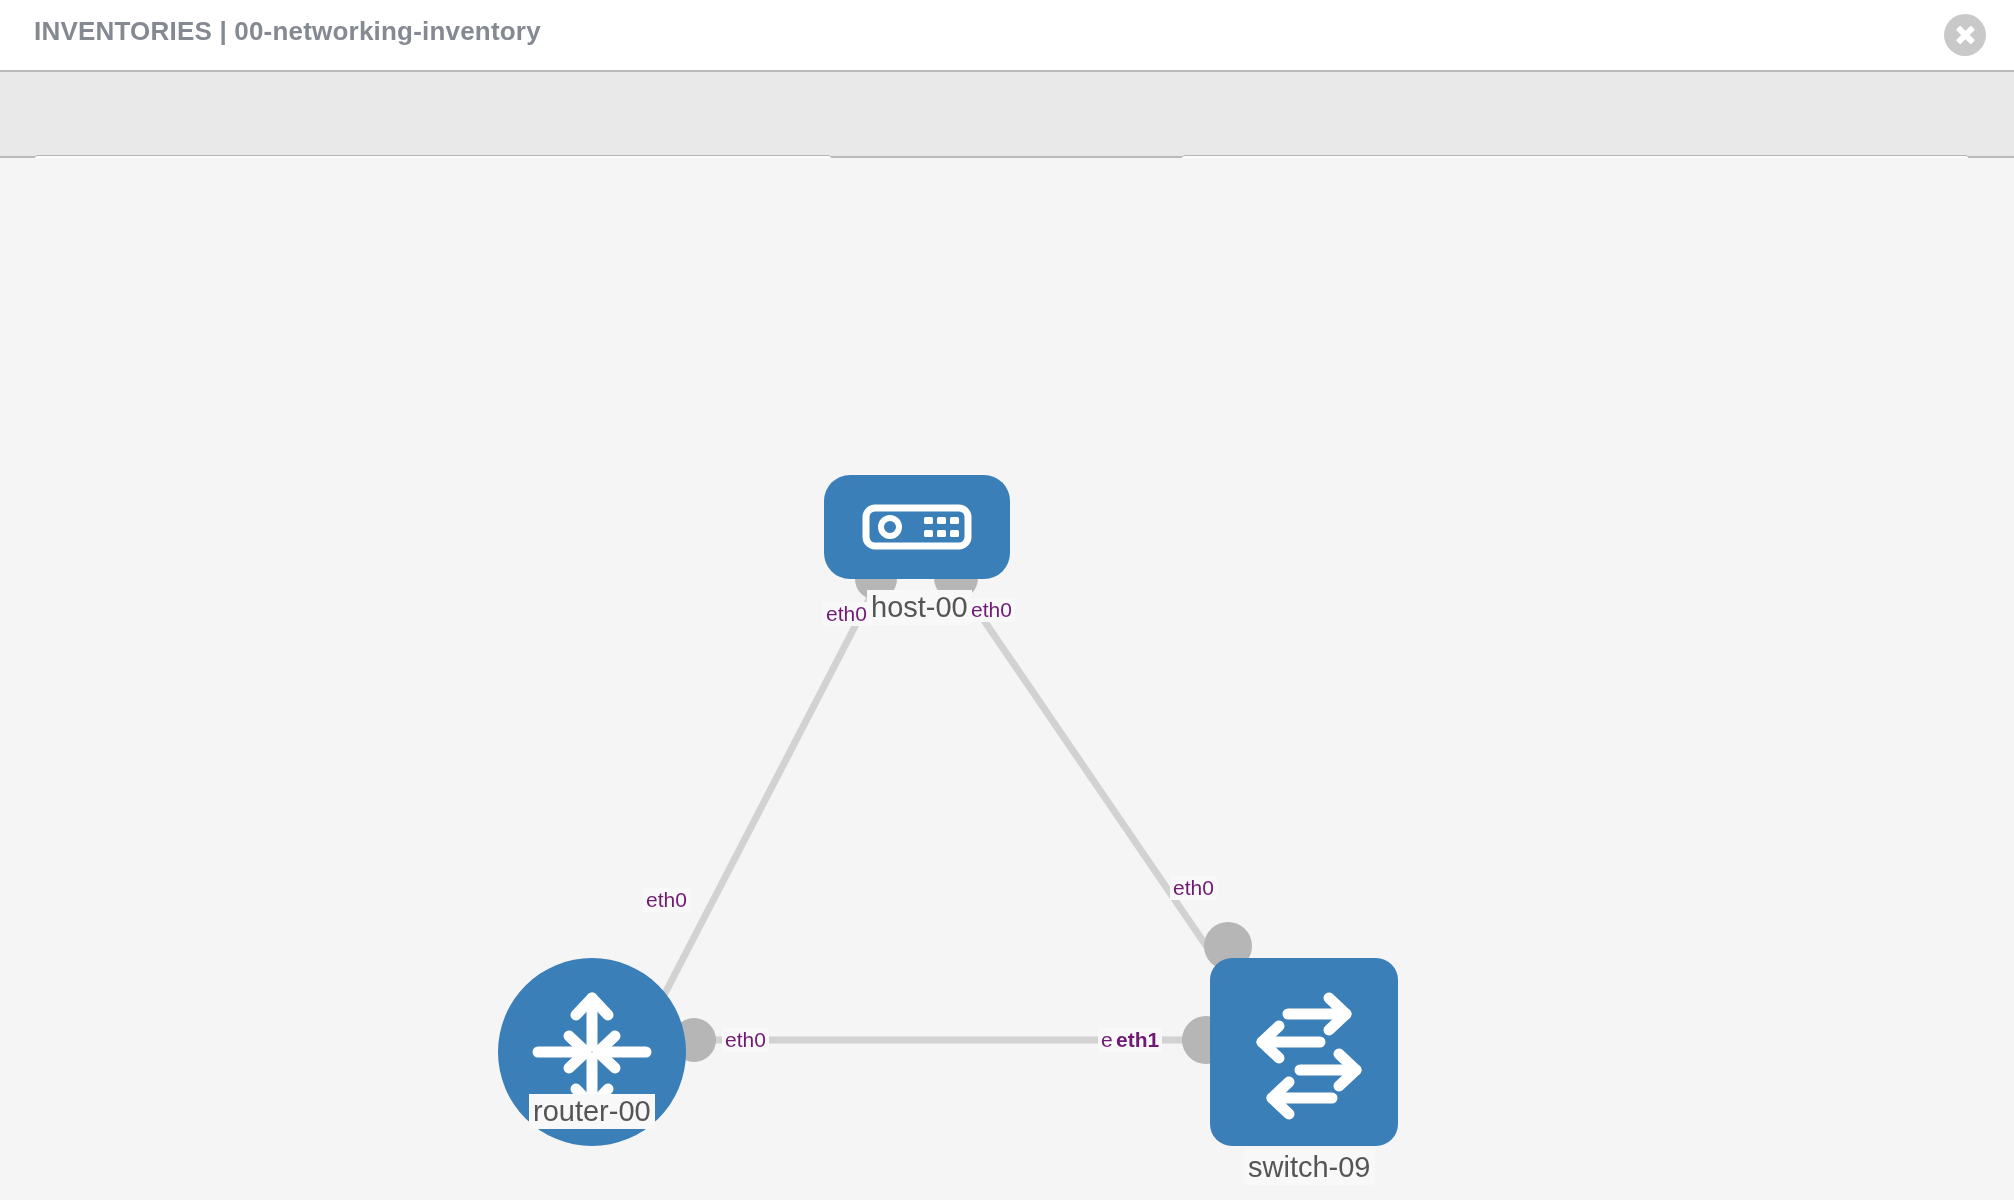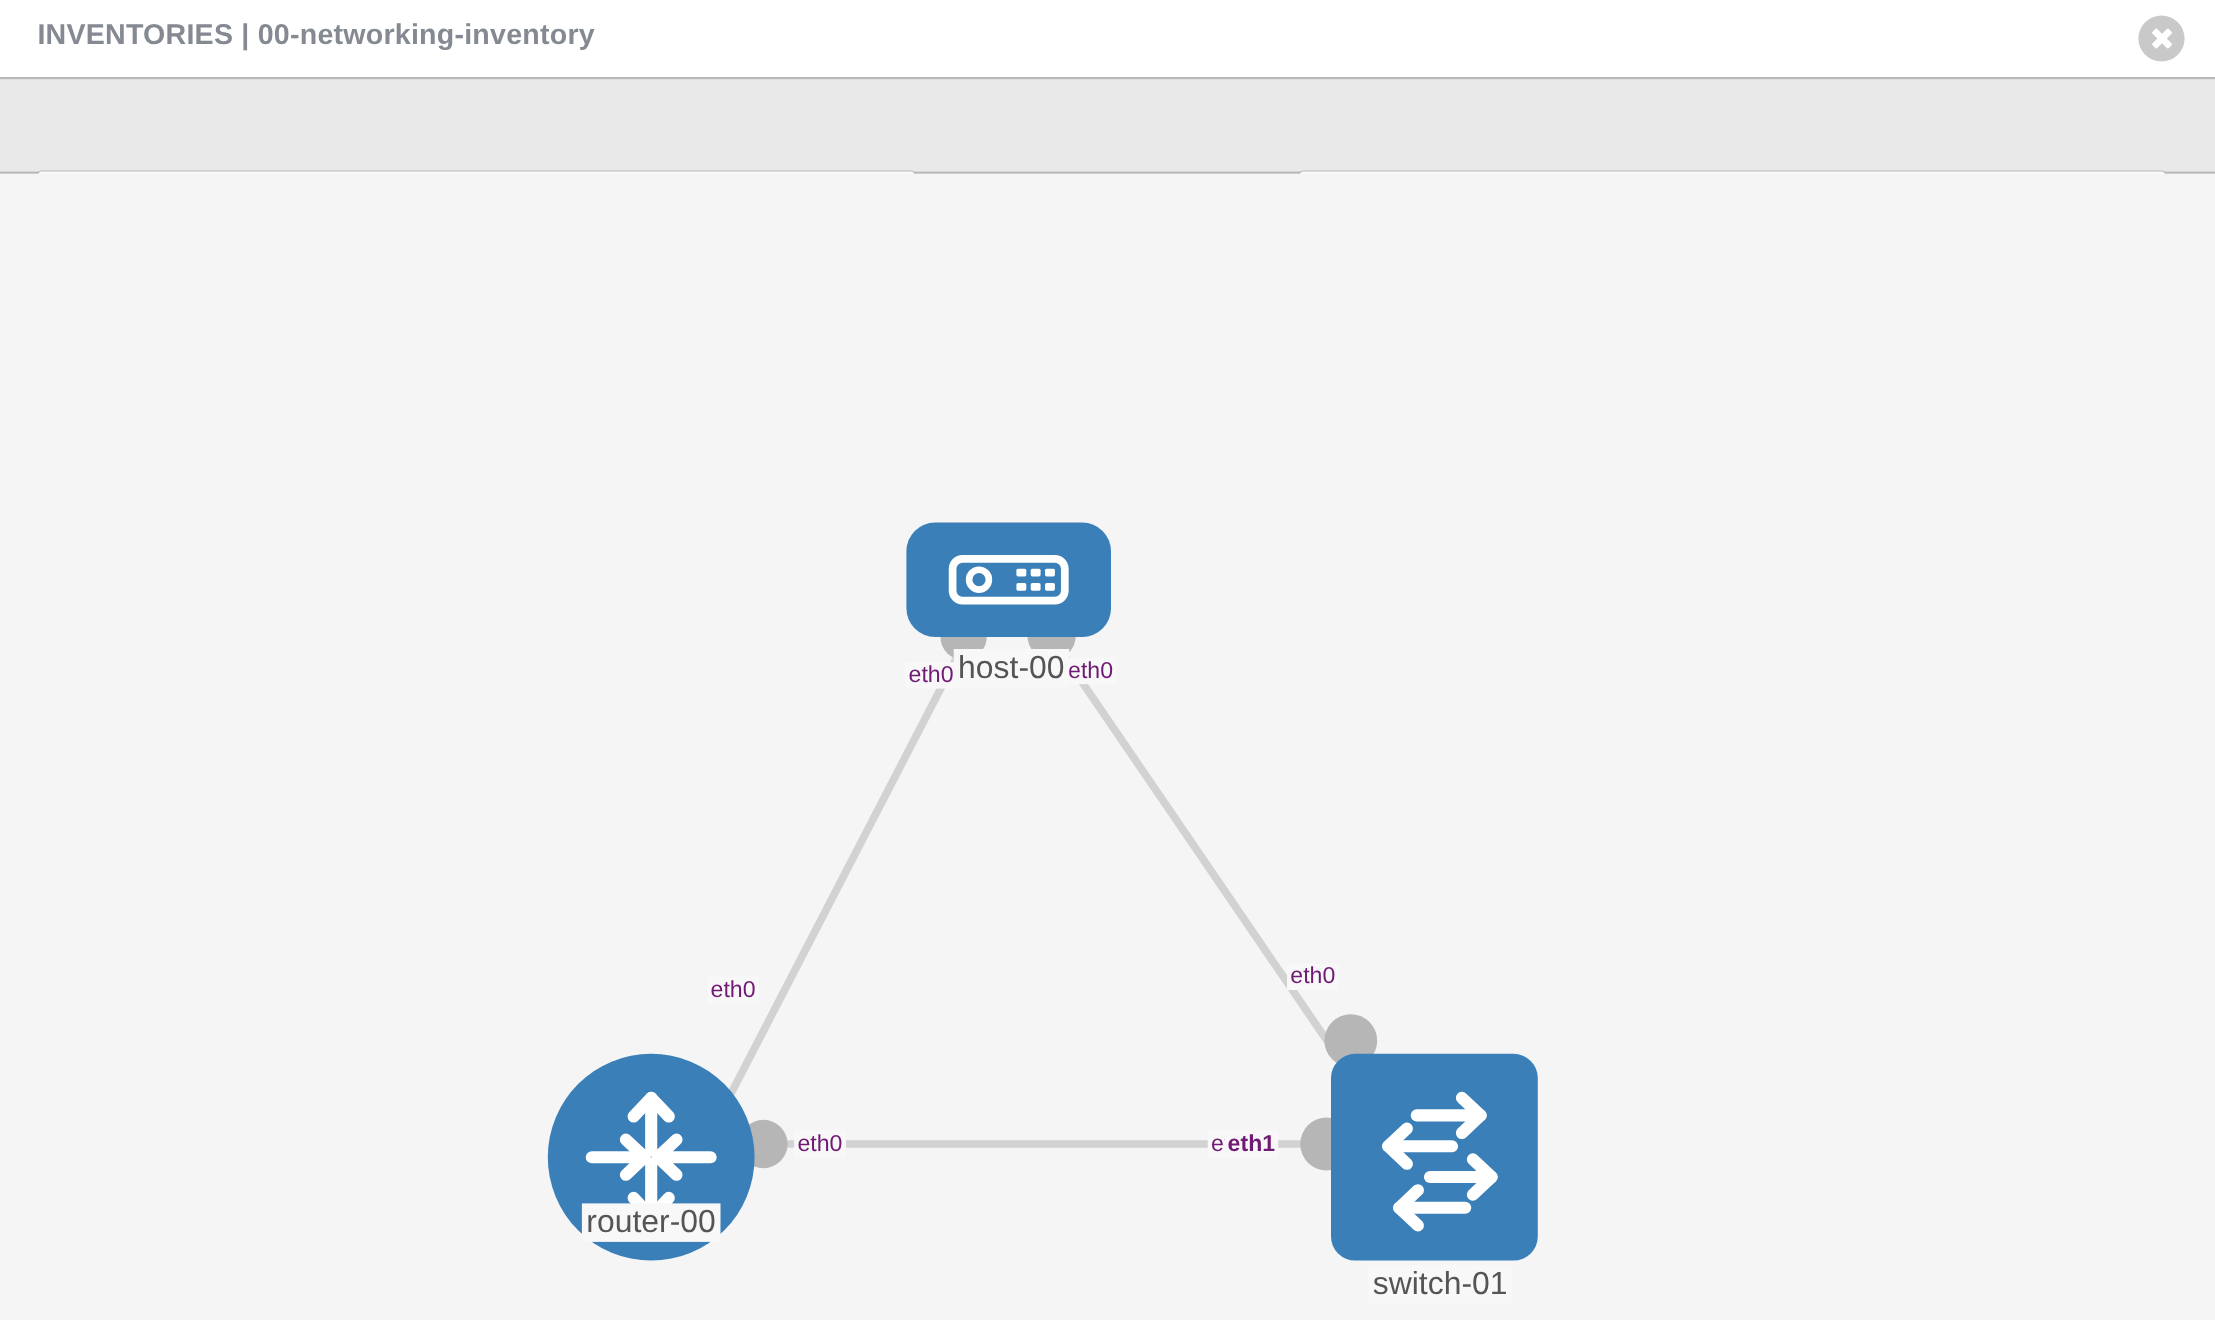--- a/index.html
+++ b/index.html
@@ -262,17 +262,17 @@
     <div class="edge-label" style="left:823px;  top:444px;">eth0</div>
     <div class="edge-label" style="left:968px;  top:440px;">eth0</div>
     <div class="edge-label" style="left:643px;  top:730px;">eth0</div>
     <div class="edge-label" style="left:1170px; top:718px;">eth0</div>
     <div class="edge-label" style="left:722px;  top:870px;">eth0</div>
     <div class="edge-label" style="left:1098px; top:870px;">eth</div>
     <div class="edge-label" style="left:1113px; top:870px;font-weight:bold;">eth1</div>
 
     <div class="node-label" style="left:867px;  top:432px;">host-00</div>
     <div class="node-label" style="left:529px;  top:936px;">router-00</div>
-    <div class="node-label" style="left:1244px; top:992px;">switch-01</div>
+    <div class="node-label" style="left:1244px; top:992px;">switch-09</div>
   </div>
 
 
 </div>
 
 </body></html>

